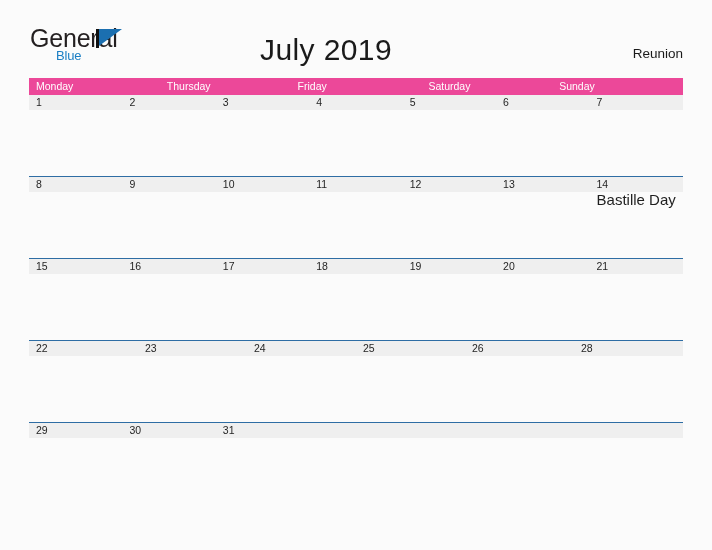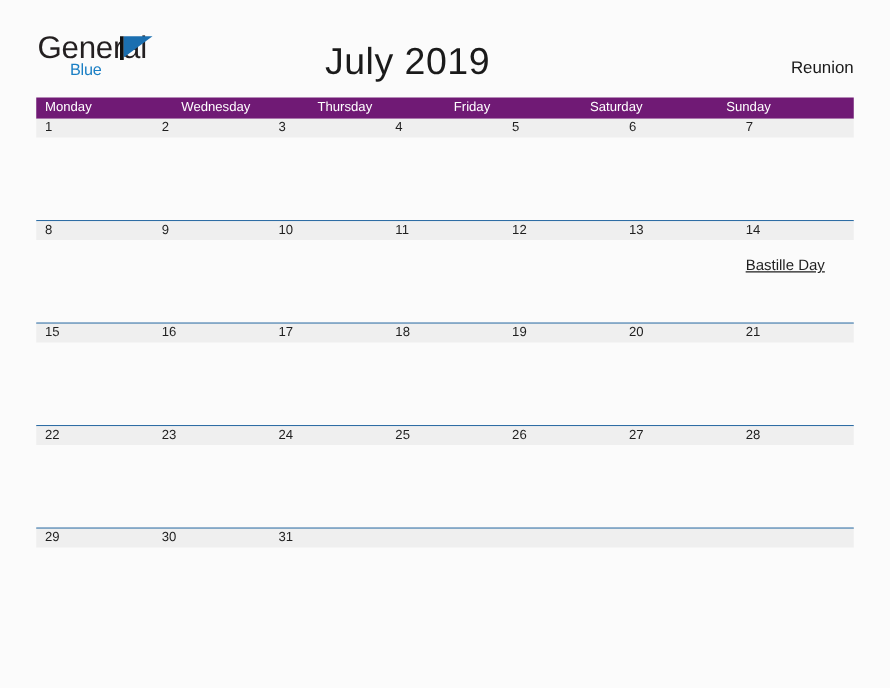--- a/index.html
+++ b/index.html
@@ -110,21 +110,21 @@
     position: absolute;
     left: 29px;
     top: 78px;
     width: 654px;
   }
 
   .weekday-row {
     display: flex;
     width: 654px;
     height: 17px;
-    background: #701a75;
+    background: #ec4899;
   }
   .weekday {
     flex: 1 1 0;
     color: #ffffff;
     font-size: 10.5px;
     line-height: 17px;
     padding-left: 7px;
     box-sizing: border-box;
     white-space: nowrap;
     overflow: hidden;
@@ -163,27 +163,26 @@
     padding-left: 7px;
   }
   .day-num {
     font-size: 10.5px;
     line-height: 15px;
     color: #1f1f1f;
     height: 15px;
     display: block;
   }
   .day-event {
-    font-size: 12px;
+    font-size: 15px;
     line-height: 12px;
     color: #1f1f1f;
     display: block;
-    margin-top: 14px;
+    margin-top: 2px;
     white-space: nowrap;
-    text-decoration: underline;
   }
   .band-seg {
     flex: 1 1 0;
     height: 15px;
   }
 </style>
 </head>
 <body>
 
 <div class="page">
@@ -202,21 +201,20 @@
     <div class="title">July 2019</div>
 
     <div class="region">Reunion</div>
 
   </div>
 
   <div class="calendar">
 
     <div class="weekday-row">
       <div class="weekday">Monday</div>
-      <div class="weekday">Wednesday</div>
       <div class="weekday">Thursday</div>
       <div class="weekday">Friday</div>
       <div class="weekday">Saturday</div>
       <div class="weekday">Sunday</div>
     </div>
 
     <div class="week-row first">
       <div class="day-band">
         <div class="band-seg"></div>
         <div class="band-seg"></div>
@@ -367,24 +365,20 @@
         </div>
         <div class="day-cell">
           <span class="day-num">25</span>
           <span class="day-event"></span>
         </div>
         <div class="day-cell">
           <span class="day-num">26</span>
           <span class="day-event"></span>
         </div>
         <div class="day-cell">
-          <span class="day-num">27</span>
-          <span class="day-event"></span>
-        </div>
-        <div class="day-cell">
           <span class="day-num">28</span>
           <span class="day-event"></span>
         </div>
       </div>
     </div>
 
     <div class="week-row">
       <div class="day-band">
         <div class="band-seg"></div>
         <div class="band-seg"></div>

